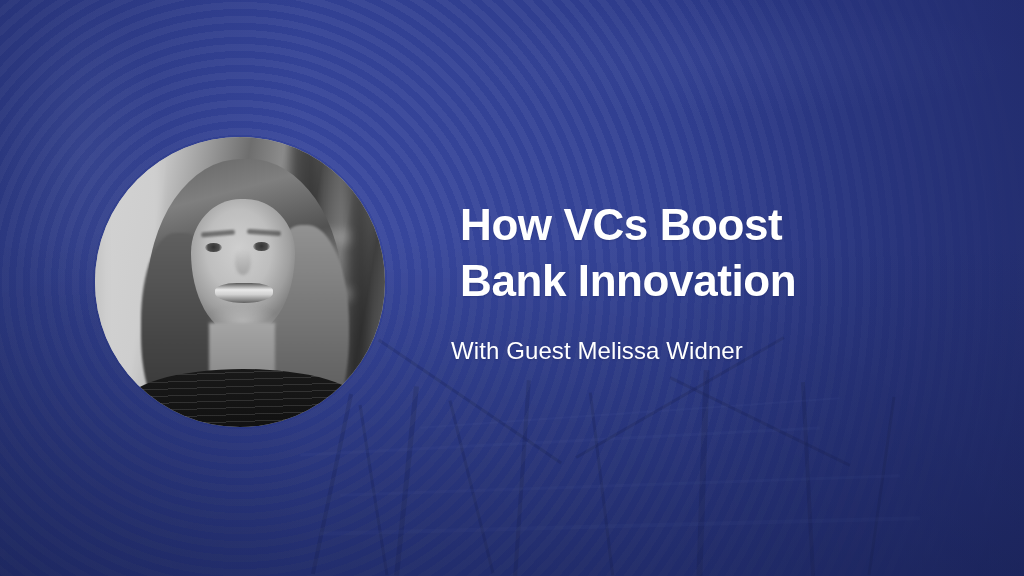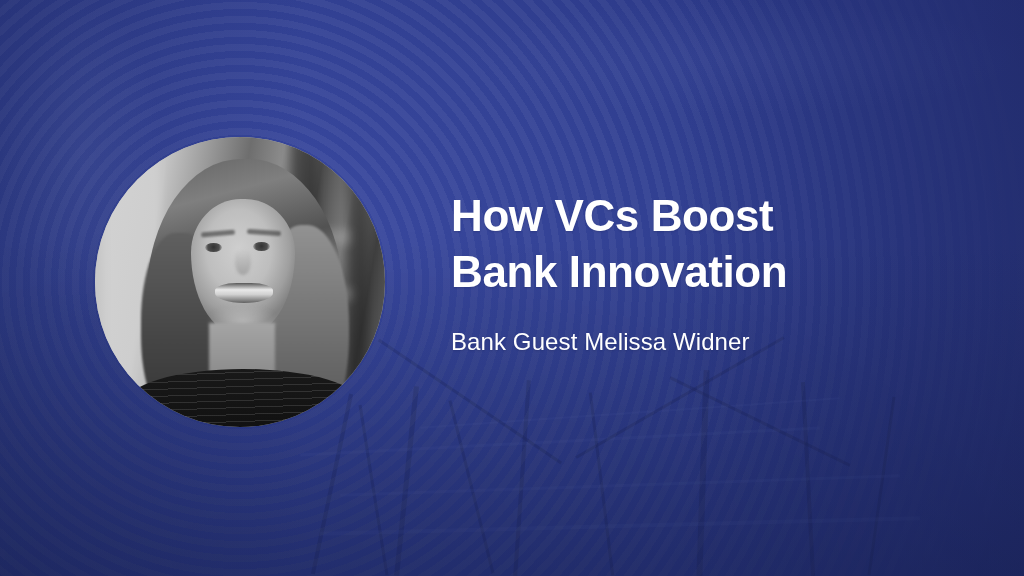--- a/index.html
+++ b/index.html
@@ -251,21 +251,21 @@
   }
 
   
   #text-block {
     position: absolute;
     left: 451px;
     top: 188px;
     width: 520px;
   }
   #title {
-    margin: 0;
+    margin: 9px;
     color: #ffffff;
     font-size: 44px;
     font-weight: 700;
     line-height: 56px;
     letter-spacing: -0.4px;
     white-space: pre-line;
     text-shadow: 0 1px 2px rgba(10,16,50,.18);
   }
   #subtitle {
     margin: 27px 0 0 0;
@@ -330,16 +330,16 @@
       <div class="ph-neck"></div>
       <div class="ph-shoulder-l"></div>
       <div class="ph-shoulder-r"></div>
       <div class="ph-top"></div>
     </div>
   </div>
 
   <div id="text-block">
     <h1 id="title">How VCs Boost
 Bank Innovation</h1>
-    <p id="subtitle">Bank Guest Melissa Widner</p>
+    <p id="subtitle">With Guest Melissa Widner</p>
   </div>
 
 </div>
 
 </body></html>

